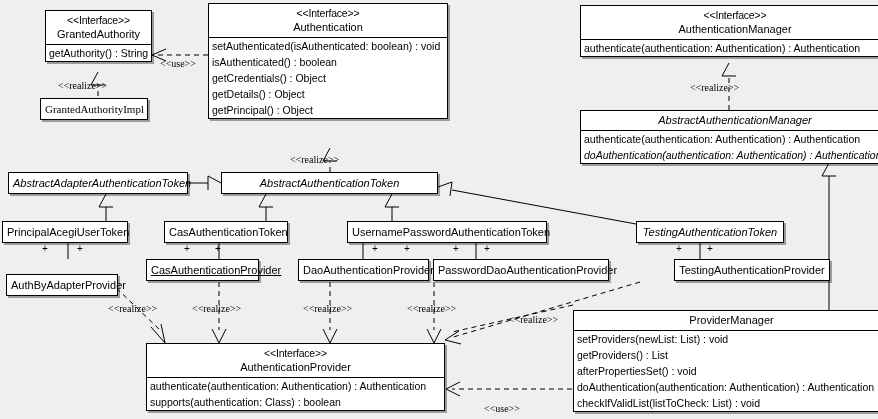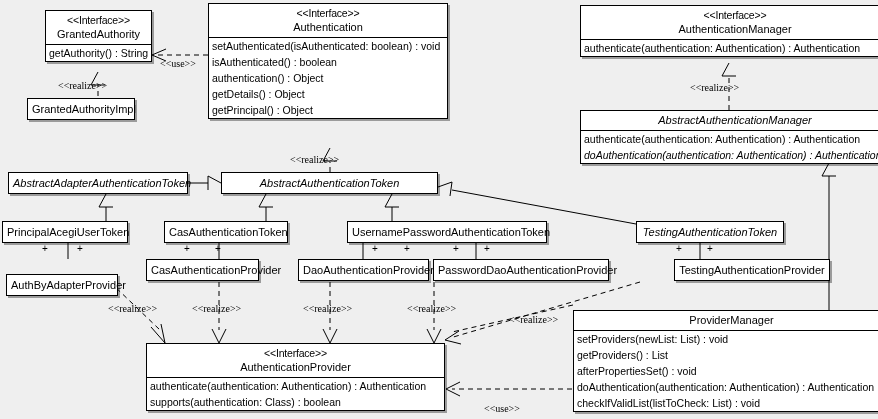--- a/index.html
+++ b/index.html
@@ -153,35 +153,35 @@
   <div class="uml-box" style="left:45px; top:10px; width:107px;">
     <div class="hdr">
       <span class="stereo">&lt;&lt;Interface&gt;&gt;</span>
       <span class="cname">GrantedAuthority</span>
     </div>
     <div class="members">
       <div class="member">getAuthority() : String</div>
     </div>
   </div>
 
-  <div class="uml-box compact" style="left:27px; top:98px; width:108px;">
+  <div class="uml-box compact" style="left:40px; top:98px; width:108px;font-family:Liberation Serif, serif;">
     <div class="hdr">
       <span class="cname">GrantedAuthorityImpl</span>
     </div>
   </div>
 
   <div class="uml-box" style="left:208px; top:3px; width:240px;">
     <div class="hdr">
       <span class="stereo">&lt;&lt;Interface&gt;&gt;</span>
       <span class="cname">Authentication</span>
     </div>
     <div class="members">
       <div class="member">setAuthenticated(isAuthenticated: boolean) : void</div>
       <div class="member">isAuthenticated() : boolean</div>
-      <div class="member">authentication() : Object</div>
+      <div class="member">getCredentials() : Object</div>
       <div class="member">getDetails() : Object</div>
       <div class="member">getPrincipal() : Object</div>
     </div>
   </div>
 
   <div class="uml-box" style="left:580px; top:5px; width:310px;">
     <div class="hdr">
       <span class="stereo">&lt;&lt;Interface&gt;&gt;</span>
       <span class="cname">AuthenticationManager</span>
     </div>
@@ -235,21 +235,21 @@
       <span class="cname">TestingAuthenticationToken</span>
     </div>
   </div>
 
   <div class="uml-box compact" style="left:6px; top:274px; width:112px;">
     <div class="hdr">
       <span class="cname">AuthByAdapterProvider</span>
     </div>
   </div>
 
-  <div class="uml-box compact" style="left:146px; top:259px; width:113px;">
+  <div class="uml-box compact" style="left:146px; top:259px; width:113px;text-decoration:underline;">
     <div class="hdr">
       <span class="cname">CasAuthenticationProvider</span>
     </div>
   </div>
 
   <div class="uml-box compact" style="left:298px; top:259px; width:131px;">
     <div class="hdr">
       <span class="cname">DaoAuthenticationProvider</span>
     </div>
   </div>

